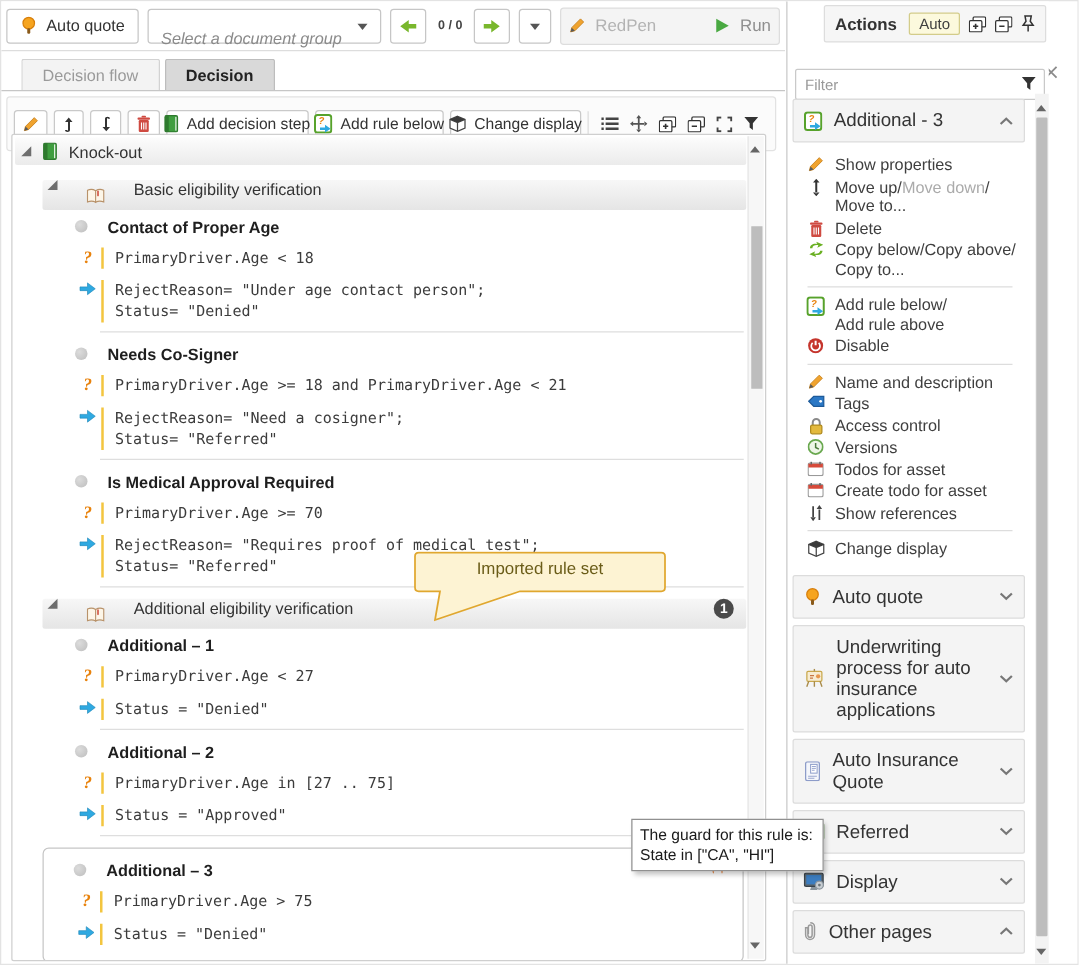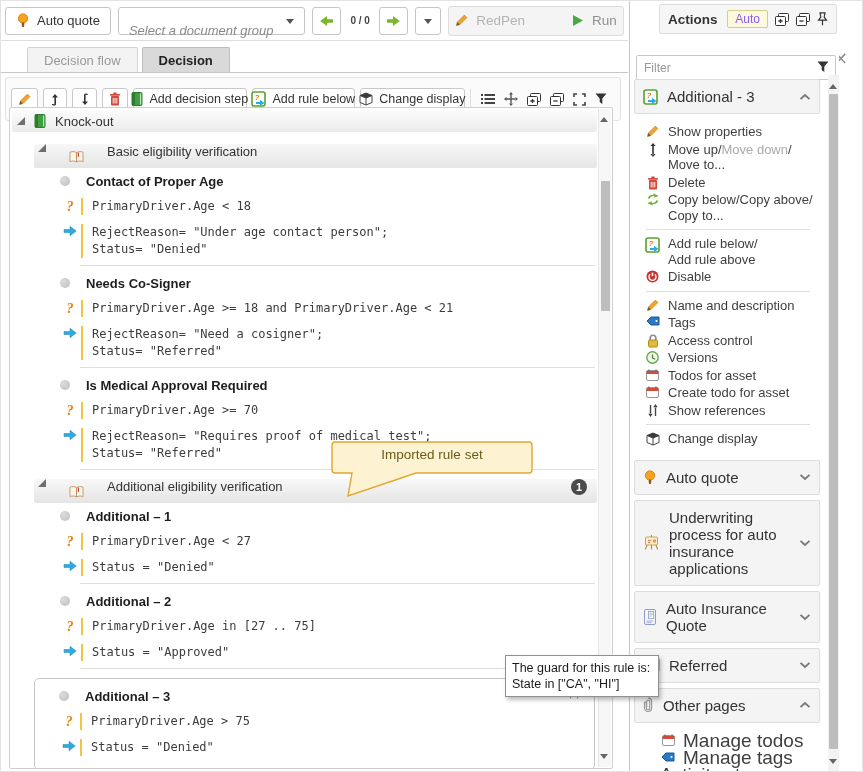--- a/index.html
+++ b/index.html
@@ -28,21 +28,21 @@
   .ghost-btn .lbl-dim { color:#b3b3b3; }
   .ghost-btn .lbl-dim2 { color:#8f8f8f; }
 
   
   .apanel { position:absolute; left:628px; top:0; width:210px; height:772px;
             background:#fff; border-left:1px solid #c9c9c9; }
   .apanel-h { position:absolute; left:29px; right:2px; top:3px; height:30px;
               background:#f6f6f6; border:1px solid #ddd; border-radius:2px;
               display:flex; align-items:center; padding:0 8px; gap:7px; }
   .apanel-h .t { font-size:13.5px; font-weight:bold; color:#333; margin-right:auto; }
-  .auto-badge { background:#fcf9dd; border:1px solid #d3cc8a; color:#8b5cf6;
+  .auto-badge { background:#fcf9dd; border:1px solid #d3cc8a; color:#404040;
                 font-size:12px; padding:1px 7px; border-radius:2px; }
   .filter-wrap { position:absolute; left:6px; right:3px; top:54px; height:25px; }
   .filter-wrap input { width:100%; height:100%; border:1px solid #c9c9c9; border-radius:2px;
                 padding:0 26px 0 7px; font-size:12px; font-family:"Liberation Sans",sans-serif; color:#444; }
   .filter-wrap input::placeholder { color:#999; }
   .filter-funnel { position:absolute; right:7px; top:6px; }
   .ascroll { position:absolute; left:0; right:11px; top:74px; bottom:0; overflow:hidden; }
   .acc-h { margin:4px 8px 5px 4px; background:#f4f4f4; border:1px solid #dcdcdc;
            border-radius:2px; display:flex; align-items:center; gap:9px;
            padding:8px 8px; cursor:pointer; }
@@ -62,21 +62,21 @@
   .vsb { position:absolute; top:74px; right:0; bottom:0; width:11px; background:#f3f3f3; }
   .vsb .thumb { position:absolute; left:1px; right:1px; background:#bdbdbd; border-radius:1px; }
   .tri-u { width:0;height:0;border:4px solid transparent;border-bottom:5px solid #666;
            position:absolute; left:1px; }
   .tri-d { width:0;height:0;border:4px solid transparent;border-top:5px solid #666;
            position:absolute; left:1px; }
 
   
   .tabbar { position:absolute; left:0; top:46px; width:627px; height:26px;
             border-bottom:1px solid #c6c6c6; display:flex; align-items:flex-end;
-            padding-left:26px; gap:4px; }
+            padding-left:16px; gap:4px; }
   .tab { height:25px; display:flex; align-items:center; padding:0 16px; font-size:13px;
          border:1px solid #d2d2d2; border-bottom:none; border-radius:2px 2px 0 0;
          cursor:pointer; }
   .tab.inactive { background:#f3f3f3; color:#9a9a9a; }
   .tab.active { background:#d9d9d9; color:#222; font-weight:bold; border-color:#bdbdbd; }
   .tab-icons { position:absolute; right:14px; top:50px; display:flex; gap:16px;
                align-items:center; color:#8b8b8b; }
   .xclose { font-size:17px; line-height:12px; color:#8b8b8b; cursor:pointer;
             font-family:"DejaVu Sans",sans-serif; }
 
@@ -798,20 +798,37 @@
           </i>
         <span class="at">Referred</span>
         <i class="ic">
             <svg width="12" height="8" viewBox="0 0 12 8">
               <path d="M1.5 1.8L6 6l4.5-4.2" fill="none" stroke="#777" stroke-width="1.8"></path>
             </svg>
           </i>
       </div>
       <div class="acc-h">
         <i class="ic">
+            <svg width="17" height="15" viewBox="0 0 17 15">
+              <rect x=".5" y=".5" width="15" height="10.5" rx="1.5" fill="#5b6770" stroke="#39424a"></rect>
+              <rect x="2" y="2" width="12" height="7.5" fill="#3c7dc0"></rect>
+              <path d="M6 11.5h4l1 2.5H5z" fill="#8a949c"></path>
+              <circle cx="12.5" cy="10" r="3.2" fill="#c7cdd2" stroke="#8a949c"></circle>
+              <circle cx="12.5" cy="10" r="1.1" fill="#6a747c"></circle>
+            </svg>
+          </i>
+        <span class="at">Display</span>
+        <i class="ic">
+            <svg width="12" height="8" viewBox="0 0 12 8">
+              <path d="M1.5 1.8L6 6l4.5-4.2" fill="none" stroke="#777" stroke-width="1.8"></path>
+            </svg>
+          </i>
+      </div>
+      <div class="acc-h">
+        <i class="ic">
             <svg width="11" height="16" viewBox="0 0 11 16">
               <path d="M5.2 1.2c1.9 0 3.4 1.4 3.4 3.2v6.4c0 2.3-1.7 3.7-3.6 3.7s-3.5-1.7-3.5-3.8V5.2h1.8v5.7c0 1.2.8 1.9 1.7 1.9s1.7-.7 1.7-1.9V4.5c0-.9-.7-1.5-1.5-1.5s-1.5.6-1.5 1.5v5.6" fill="none" stroke="#9a9a9a" stroke-width="1.2"></path>
             </svg>
           </i>
         <span class="at">Other pages</span>
         <i class="ic">
             <svg width="12" height="8" viewBox="0 0 12 8">
               <path d="M1.5 6.2L6 2l4.5 4.2" fill="none" stroke="#777" stroke-width="1.8"></path>
             </svg>
           </i>

